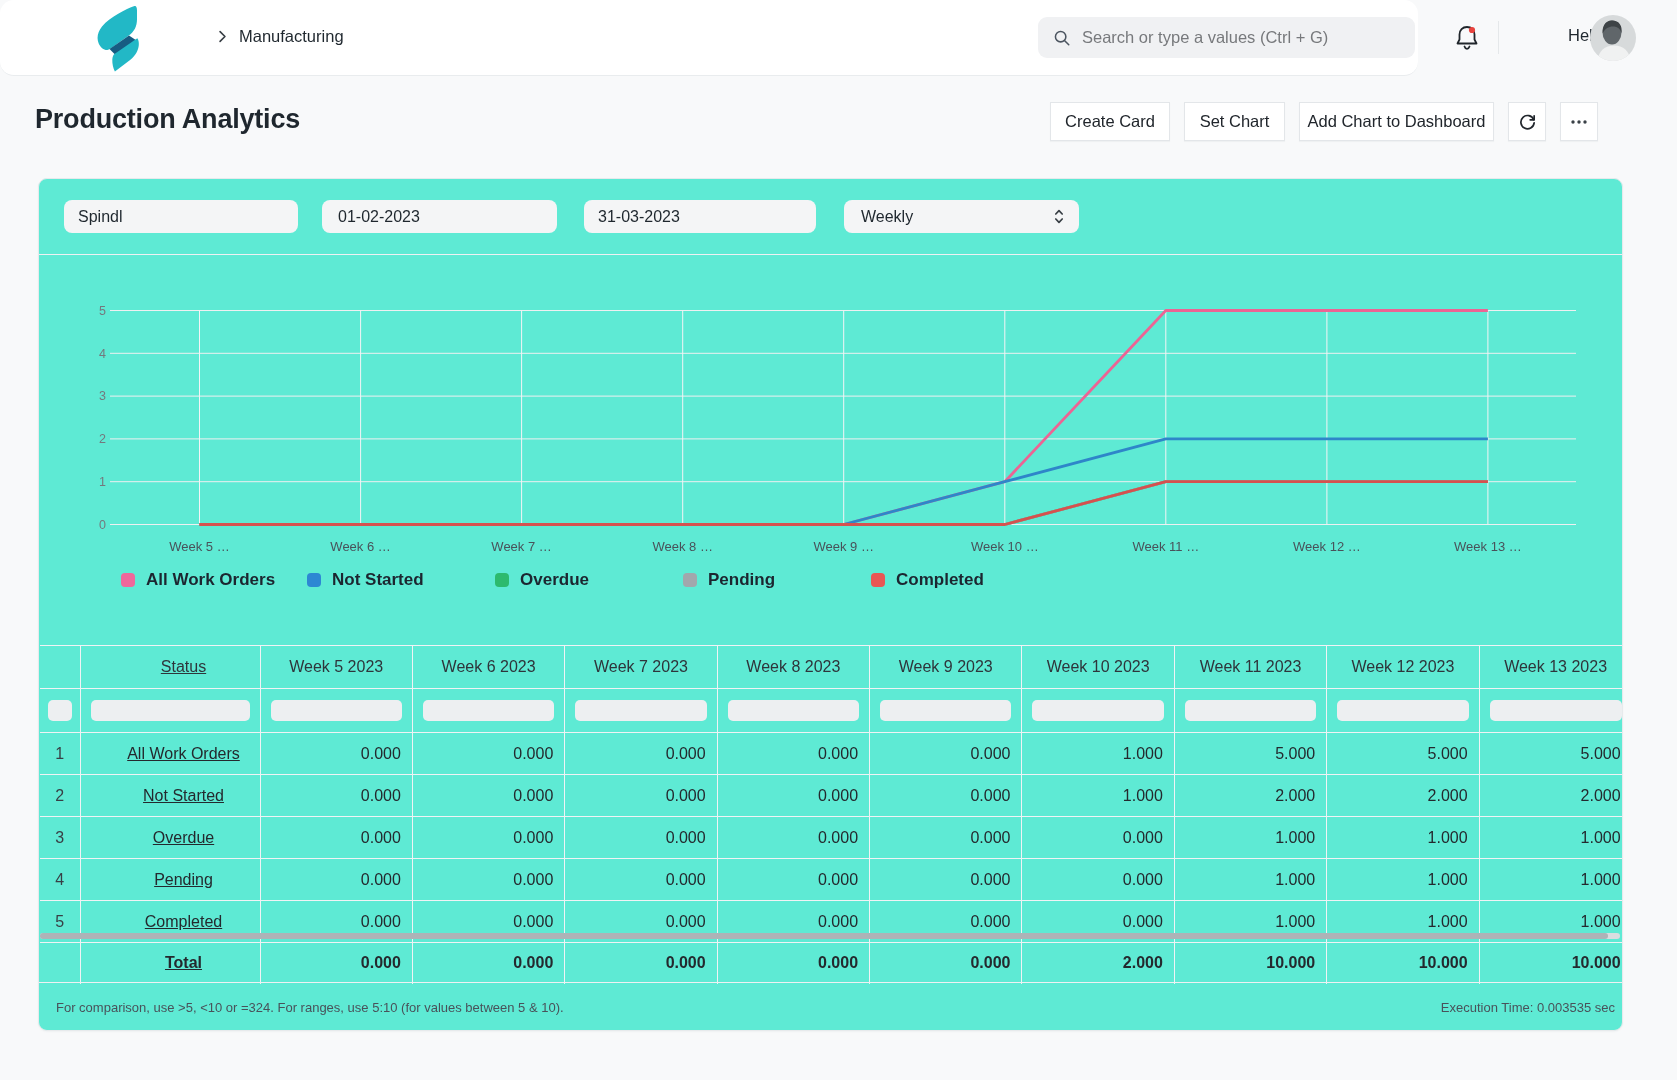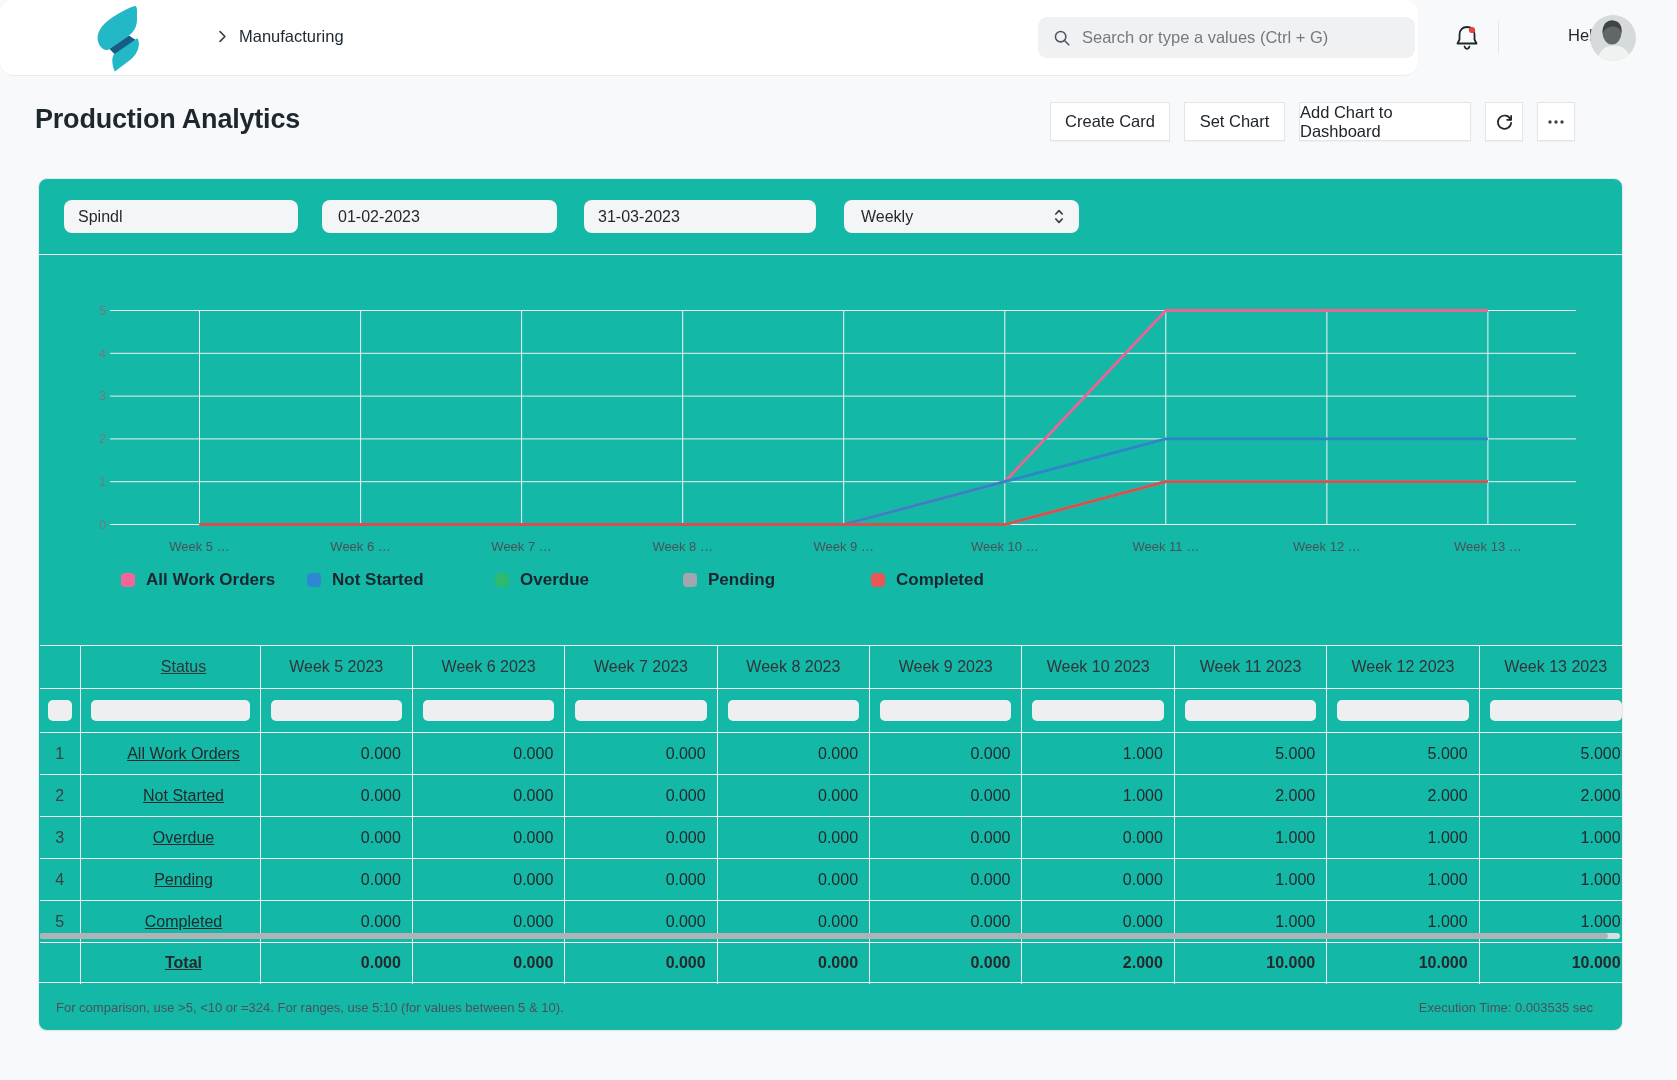--- a/index.html
+++ b/index.html
@@ -11,21 +11,21 @@
 .search span { color:#77797c; font-size:16.5px; }
 .bellwrap { position:absolute; left:1452px; top:22px; }
 .navdiv { position:absolute; left:1498px; top:21px; width:1px; height:33px; background:#e5e8ea; }
 .help { position:absolute; left:1568px; top:26px; font-size:16.5px; color:#1f272e; display:flex; align-items:center; gap:7px; }
 .avatar { position:absolute; left:1590px; top:15px; width:46px; height:46px; border-radius:50%; overflow:hidden; }
 
 h1 { position:absolute; left:35px; top:104px; font-size:27px; font-weight:700; color:#1f272e; letter-spacing:-0.2px; }
 .btns { position:absolute; left:1050px; top:102px; display:flex; gap:14px; }
 .btn { height:39px; background:#fff; border:1px solid #e3e6e9; border-radius:0; font-size:16.5px; color:#21262c; display:flex; align-items:center; justify-content:center; box-shadow:0 1px 1px rgba(25,39,52,0.04); }
 
-.card { position:absolute; left:38px; top:178px; width:1585px; height:853px; background:#14b8a6; border:1px solid #e7eaec; border-radius:9px; overflow:hidden; box-shadow:0 1px 2px rgba(25,39,52,0.04); }
+.card { position:absolute; left:38px; top:178px; width:1585px; height:853px; background:#5eead4; border:1px solid #e7eaec; border-radius:9px; overflow:hidden; box-shadow:0 1px 2px rgba(25,39,52,0.04); }
 .filters { position:absolute; left:0; top:0; width:100%; height:76px; border-bottom:1px solid #eff1f3; }
 .fin { position:absolute; top:21px; height:33px; background:#f4f5f6; border-radius:8px; font-size:16px; color:#1f272e; display:flex; align-items:center; padding:0 14px; }
 .chart { position:absolute; left:-39px; top:-179px; }
 
 .legend { position:absolute; left:0; top:391px; width:100%; height:20px; }
 .legend .litem { position:absolute; top:0; display:flex; align-items:center; gap:11px; }
 .dot { width:14px; height:14px; border-radius:4px; display:inline-block; }
 .litem span:last-child { font-size:17px; font-weight:700; color:#1c2630; }
 
 table { position:absolute; left:1px; top:466px; border-collapse:collapse; table-layout:fixed; width:1591.6px; font-size:16px; color:#24292e; }
@@ -39,21 +39,21 @@
 .tc { text-align:center;margin-left:30px; }
 .tr2 { text-align:right; padding-right:11px;margin-top:16px; }
 .tnum { text-align:center; color:#383f45; }
 .b { font-weight:700; }
 .chip { display:block; margin:0 10px; height:21px; background:#edeff1; border-radius:5px; }
 .chipsq { margin:0 8px; }
 .sbar { position:absolute; left:1px; top:753.5px; width:1580px; height:6.5px; background:#dadde0; border-radius:4px; }
 .sbar .thumb { position:absolute; left:0; top:0; width:1568px; height:6.5px; background:#aeb3b7; border-radius:4px; }
 .cfoot { position:absolute; left:0; top:803px; width:100%; height:49px; border-top:1px solid #eff1f3; font-size:13px; color:#49525a; }
 .cfoot .lft { position:absolute; left:17px; top:17px; }
-.cfoot .rgt { position:absolute; right:29px; top:17px; }
+.cfoot .rgt { position:absolute; right:7px; top:17px; }
 </style></head>
 <body>
 <div class="nav">
   <svg class="logo" width="42" height="68" viewBox="0 0 42 68">
     <path d="M37.5,2 C29,5 13.5,12.5 5,22.5 C1,27.5 -0.7,34 1.6,39.2 C3.4,43.3 6.8,46.2 10.3,46 C11.3,45.9 12.3,45.5 13.2,44.8 L31.5,31.8 C37.3,27.6 40,22.5 40,15 L40,6.5 C40,3 39,1.5 37.5,2 Z" fill="#22b8c6"></path>
     <path d="M12.5,45 L32,31.5 L41,37.5 L19,51.5 Z" fill="#175c82"></path>
     <path d="M40.3,34.3 C41.5,35.9 42,38.3 41.8,41 C41.4,46.4 38.4,51.8 33.4,55.8 L17.9,67.6 C16.3,64.4 15.1,59.9 15.3,55.3 C15.5,52.6 16.4,50.7 17.8,49.8 Z" fill="#22b8c6"></path>
   </svg>
   <div class="crumb">
     <svg width="13" height="13" viewBox="0 0 16 16" fill="none" stroke="#383f45" stroke-width="2" stroke-linecap="round" stroke-linejoin="round">
@@ -88,21 +88,21 @@
       <ellipse cx="22" cy="17.5" rx="9.5" ry="12" fill="#60666a"></ellipse>
       <path d="M22 5.5 C14.5 5.5 12 12.5 12.8 18 C15.5 13 19.5 11 24.5 11.6 C28 12.2 30.5 14.5 31.5 18 C32.5 11 29.5 5.5 22 5.5 Z" fill="#3e4346"></path>
       <path d="M8 46 C8 36 15 30.5 24 30.5 C33 30.5 40 36 40 46 Z" fill="#f0f1f1"></path>
     </svg>
   </div>
 </div>
 <h1>Production Analytics</h1>
 <div class="btns">
   <div class="btn" style="width:120px">Create Card</div>
   <div class="btn" style="width:101px">Set Chart</div>
-  <div class="btn" style="width:172px">Add Chart to Dashboard</div>
+  <div class="btn" style="width:195px">Add Chart to Dashboard</div>
   <div class="btn" style="width:38px">
     <svg width="19" height="19" viewBox="0 0 20 20" fill="none" stroke="#21262c" stroke-width="1.8" stroke-linecap="round">
         <path d="M16.5 8 A 7 7 0 1 0 17 11.5"></path>
         <path d="M17 4 L17 8.2 L12.8 8.2" stroke-linejoin="round"></path>
       </svg>
   </div>
   <div class="btn" style="width:38px">
       <svg width="18" height="6" viewBox="0 0 18 6">
         <circle cx="3" cy="3" r="1.7" fill="#3a4147"></circle>
         <circle cx="9" cy="3" r="1.7" fill="#3a4147"></circle>

